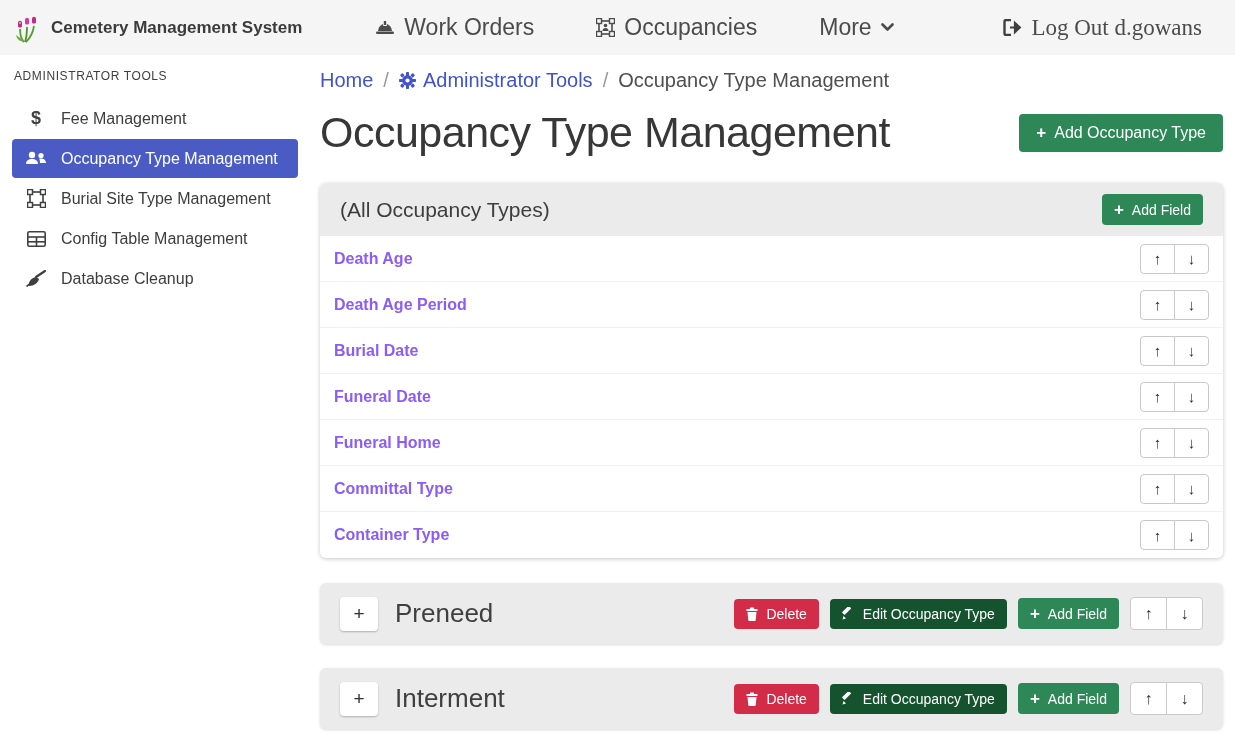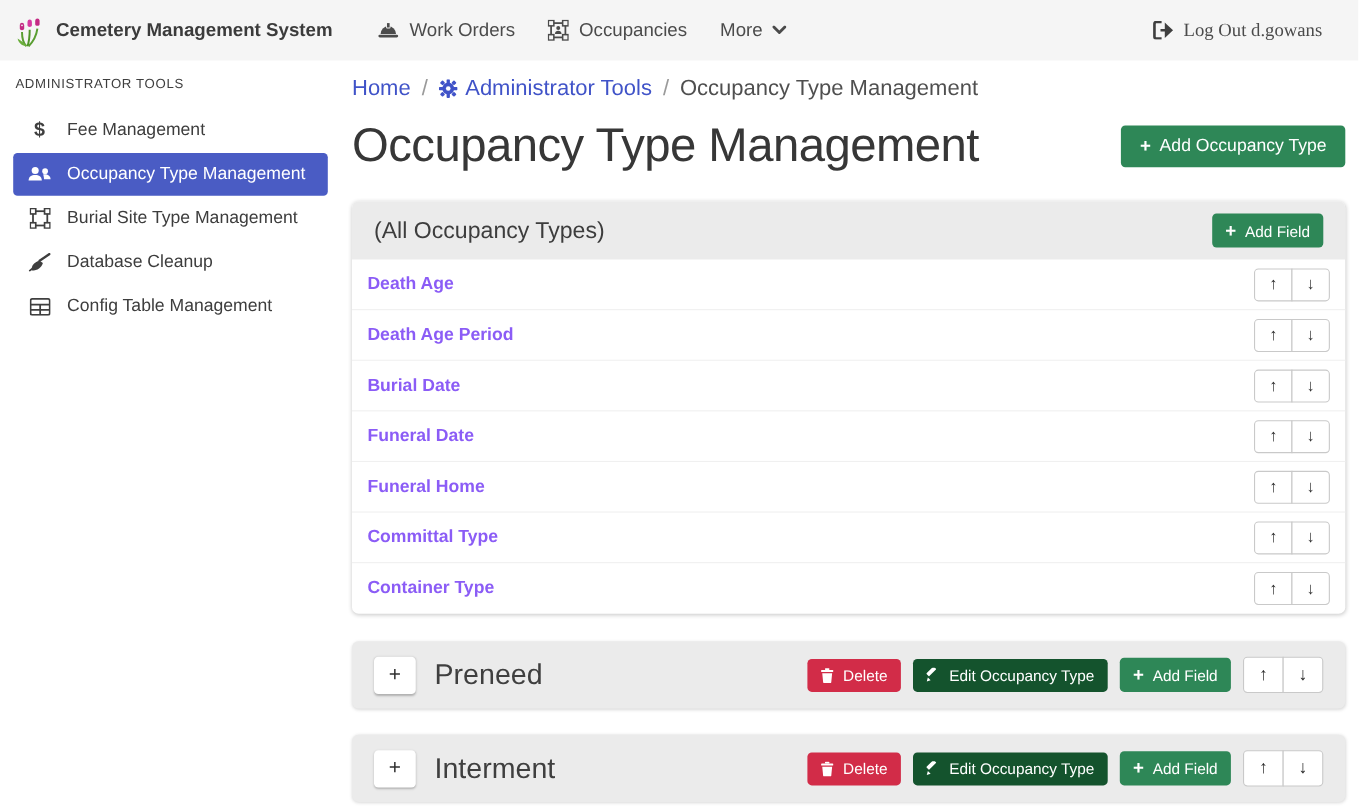--- a/index.html
+++ b/index.html
@@ -9,26 +9,27 @@
     background: #ffffff;
     font-family: "Liberation Sans", sans-serif;
     color: #3d3d3d;
   }
 
   
   .navbar {
     height: 55px; background: #f5f5f5;
     display: flex; align-items: center;
     padding: 0 18px 0 14px;
+    gap: 32px;
   }
   .brand { display: flex; align-items: center; gap: 11px; cursor: pointer; margin-right: 26px; }
   .brand-text { font-weight: bold; font-size: 17px; color: #3b3b3b; }
   .nav-item {
     display: flex; align-items: center; gap: 9px;
-    font-size: 17px; color: #4b4b4b; margin: 0 15px; cursor: pointer;
+    font-size: 23px; color: #4b4b4b; margin: 0 15px; cursor: pointer;
   }
   .nav-right { margin-left: auto; font-family: Liberation Serif, serif; }
   .nav-icon { display: flex; align-items: center; }
 
   
   .layout { display: flex; height: 683px; }
 
   
   .sidebar { width: 310px; padding: 12px 12px 0 12px; flex-shrink: 0; }
   .sidebar-heading {
@@ -219,39 +220,39 @@
           <rect x="13.5" y="0.5" width="5" height="5" fill="#ffffff" stroke="#3f3f3f" stroke-width="1.5"></rect>
           <rect x="0.5" y="13.5" width="5" height="5" fill="#ffffff" stroke="#3f3f3f" stroke-width="1.5"></rect>
           <rect x="13.5" y="13.5" width="5" height="5" fill="#ffffff" stroke="#3f3f3f" stroke-width="1.5"></rect>
         </svg>
       </span>
       <span>Burial Site Type Management</span>
     </div>
 
     <div class="side-item">
       <span class="side-icon">
-        <svg width="20" height="17" viewBox="0 0 20 17">
-          <line x1="10" y1="7" x2="19" y2="1" stroke="#3f3f3f" stroke-width="2.2" stroke-linecap="round"></line>
-          <path d="M3 16 C2 12 5 8 10 7 L13 9 C12 13 8 16 3 16 Z" fill="#3f3f3f"></path>
-          <path d="M0.5 16.5 L5 13" stroke="#3f3f3f" stroke-width="1.6"></path>
-        </svg>
-      </span>
-      <span>Database Cleanup</span>
-    </div>
-
-    <div class="side-item">
-      <span class="side-icon">
         <svg width="19" height="16" viewBox="0 0 19 16">
           <rect x="0.8" y="0.8" width="17.4" height="14.4" rx="1.5" fill="none" stroke="#3f3f3f" stroke-width="1.6"></rect>
           <line x1="0.8" y1="6" x2="18.2" y2="6" stroke="#3f3f3f" stroke-width="1.6"></line>
           <line x1="0.8" y1="10.8" x2="18.2" y2="10.8" stroke="#3f3f3f" stroke-width="1.6"></line>
           <line x1="9.5" y1="6" x2="9.5" y2="15.2" stroke="#3f3f3f" stroke-width="1.6"></line>
         </svg>
       </span>
       <span>Config Table Management</span>
+    </div>
+
+    <div class="side-item">
+      <span class="side-icon">
+        <svg width="20" height="17" viewBox="0 0 20 17">
+          <line x1="10" y1="7" x2="19" y2="1" stroke="#3f3f3f" stroke-width="2.2" stroke-linecap="round"></line>
+          <path d="M3 16 C2 12 5 8 10 7 L13 9 C12 13 8 16 3 16 Z" fill="#3f3f3f"></path>
+          <path d="M0.5 16.5 L5 13" stroke="#3f3f3f" stroke-width="1.6"></path>
+        </svg>
+      </span>
+      <span>Database Cleanup</span>
     </div>
   </div>
 
   <div class="main">
 
     <div class="breadcrumb">
       <span class="crumb-link">Home</span>
       <span class="crumb-sep">/</span>
       <span class="crumb-link">
         <span>

